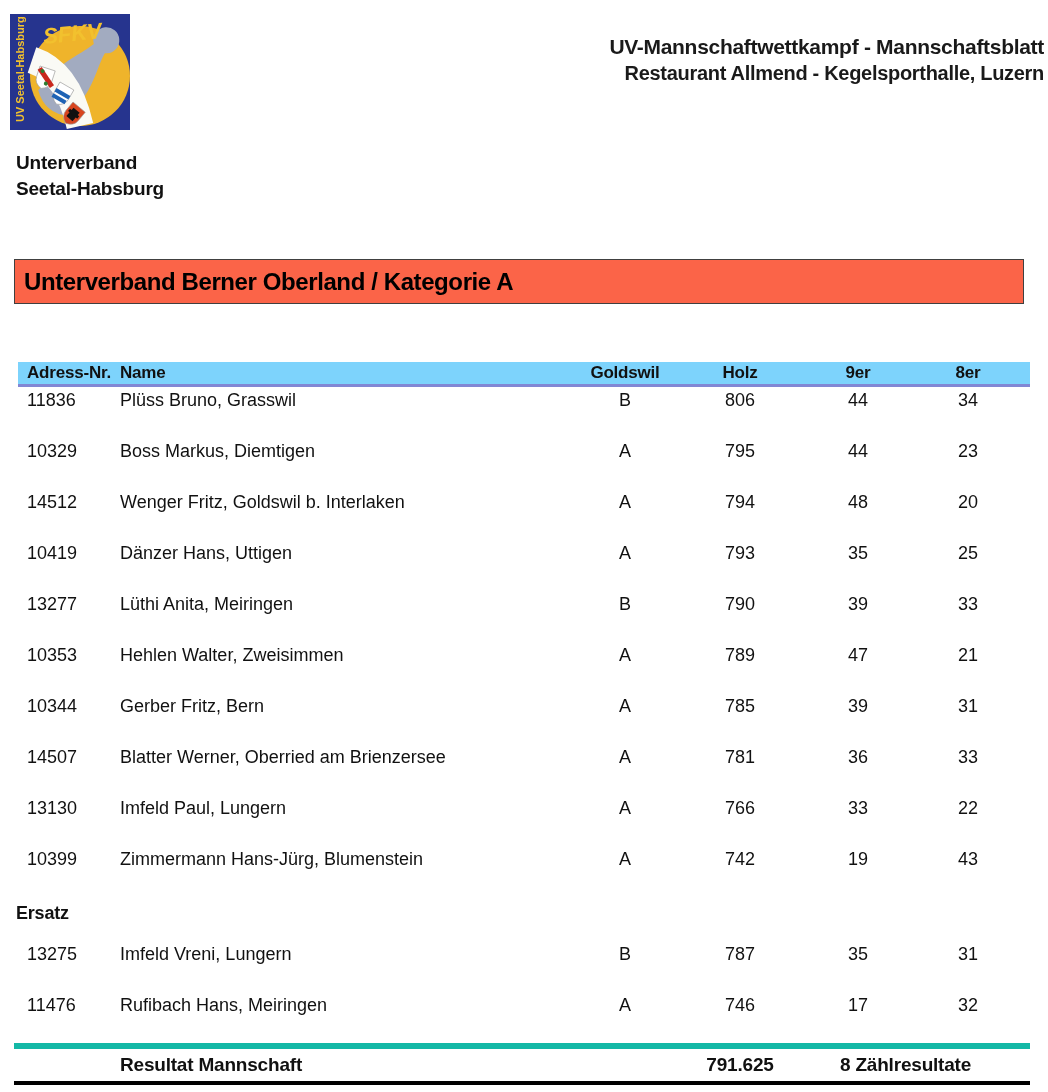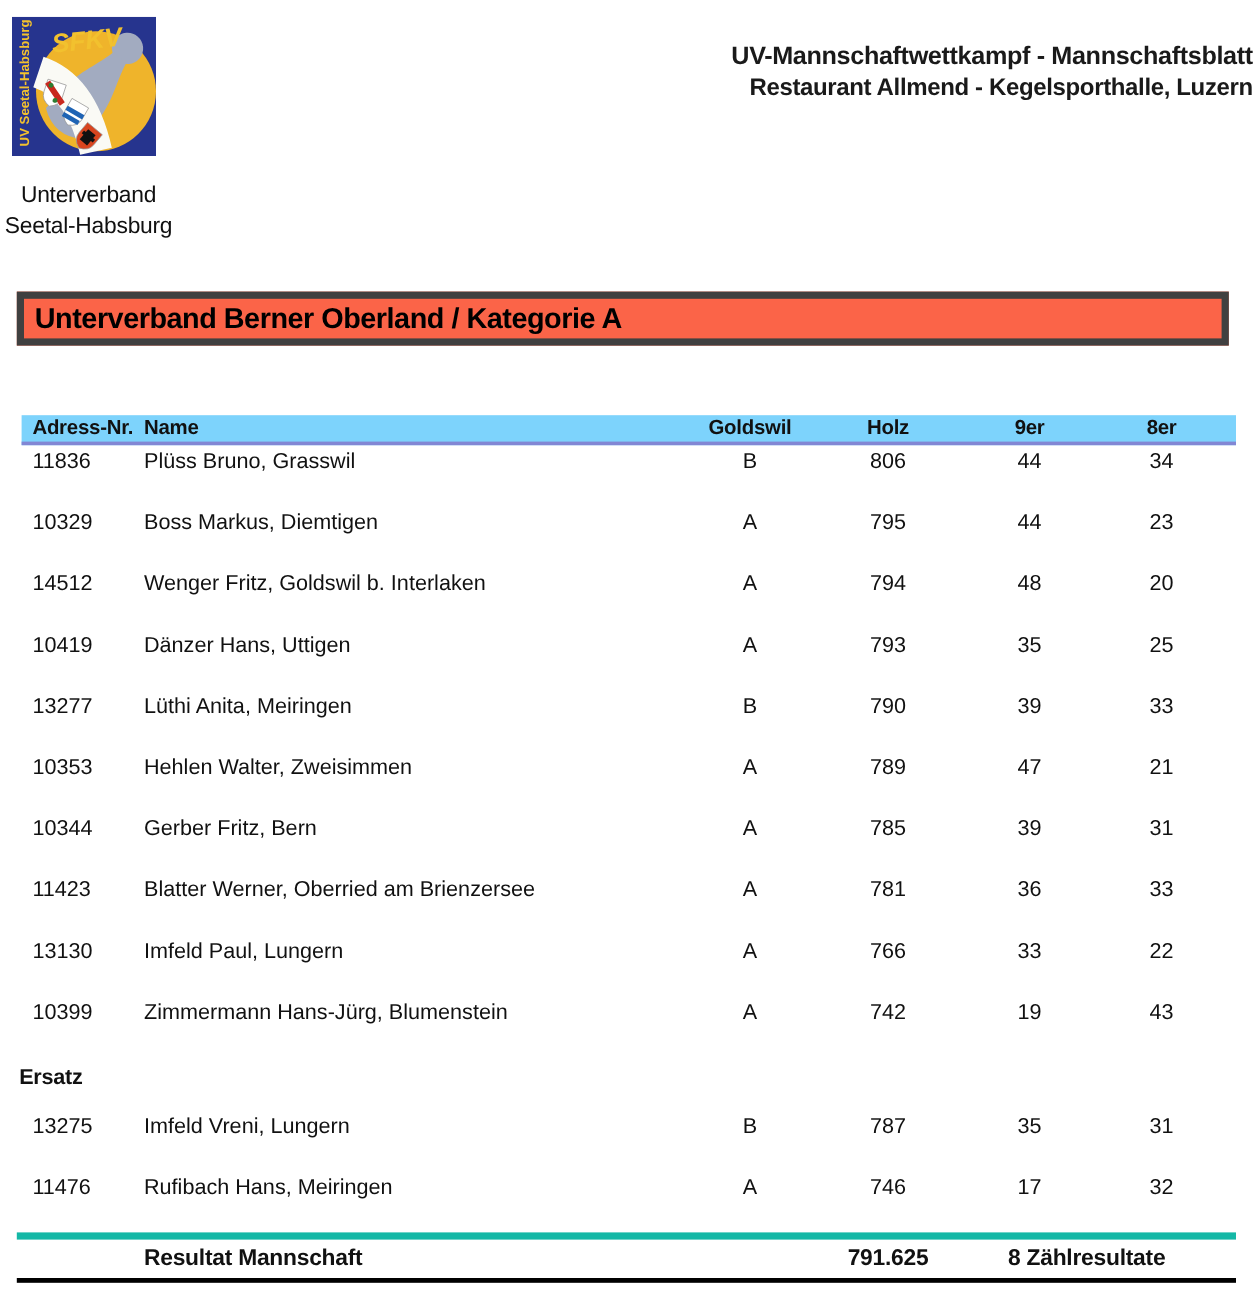--- a/index.html
+++ b/index.html
@@ -26,37 +26,37 @@
     text-align: right;
     font-weight: bold;
     font-size: 21px;
     line-height: 26px;
     letter-spacing: -0.3px;
     color: #1a1a1a;
   }
   .titles .t2, .titles .t3 { font-size: 20px; }
 
   .org {
-    position: absolute; left: 4px; top: 150px;
-    font-weight: normal; font-size: 19px; line-height: 26px;
-    letter-spacing: -0.2px;
-    text-align: center;
+    position: absolute; left: 16px; top: 150px;
+    font-weight: bold; font-size: 19px; line-height: 26px;
+    letter-spacing: -0.2px;
   }
 
   
   .banner {
     margin-left: 14px;
     width: 1010px; height: 45px;
     background: #FB6448;
-    border: 6px solid #404040;
+    border: 1px solid #404040;
     display: flex; align-items: center;
     padding-left: 9px;
     font-weight: bold; font-size: 24px;
     letter-spacing: -0.4px;
     color: #000000;
+    margin-top: 16px;
   }
 
   
   .table {
     margin-left: 18px; margin-top: 58px;
     width: 1012px;
     font-size: 18px;
   }
   .grid-cols {
     display: grid;
@@ -227,21 +227,21 @@
   <div class="trow grid-cols">
     <div class="c1">10344</div>
     <div class="c2">Gerber Fritz, Bern</div>
     <div class="c3">A</div>
     <div class="c4">785</div>
     <div class="c5">39</div>
     <div class="c6">31</div>
   </div>
 
   <div class="trow grid-cols">
-    <div class="c1">11423</div>
+    <div class="c1">14507</div>
     <div class="c2">Blatter Werner, Oberried am Brienzersee</div>
     <div class="c3">A</div>
     <div class="c4">781</div>
     <div class="c5">36</div>
     <div class="c6">33</div>
   </div>
 
   <div class="trow grid-cols">
     <div class="c1">13130</div>
     <div class="c2">Imfeld Paul, Lungern</div>

